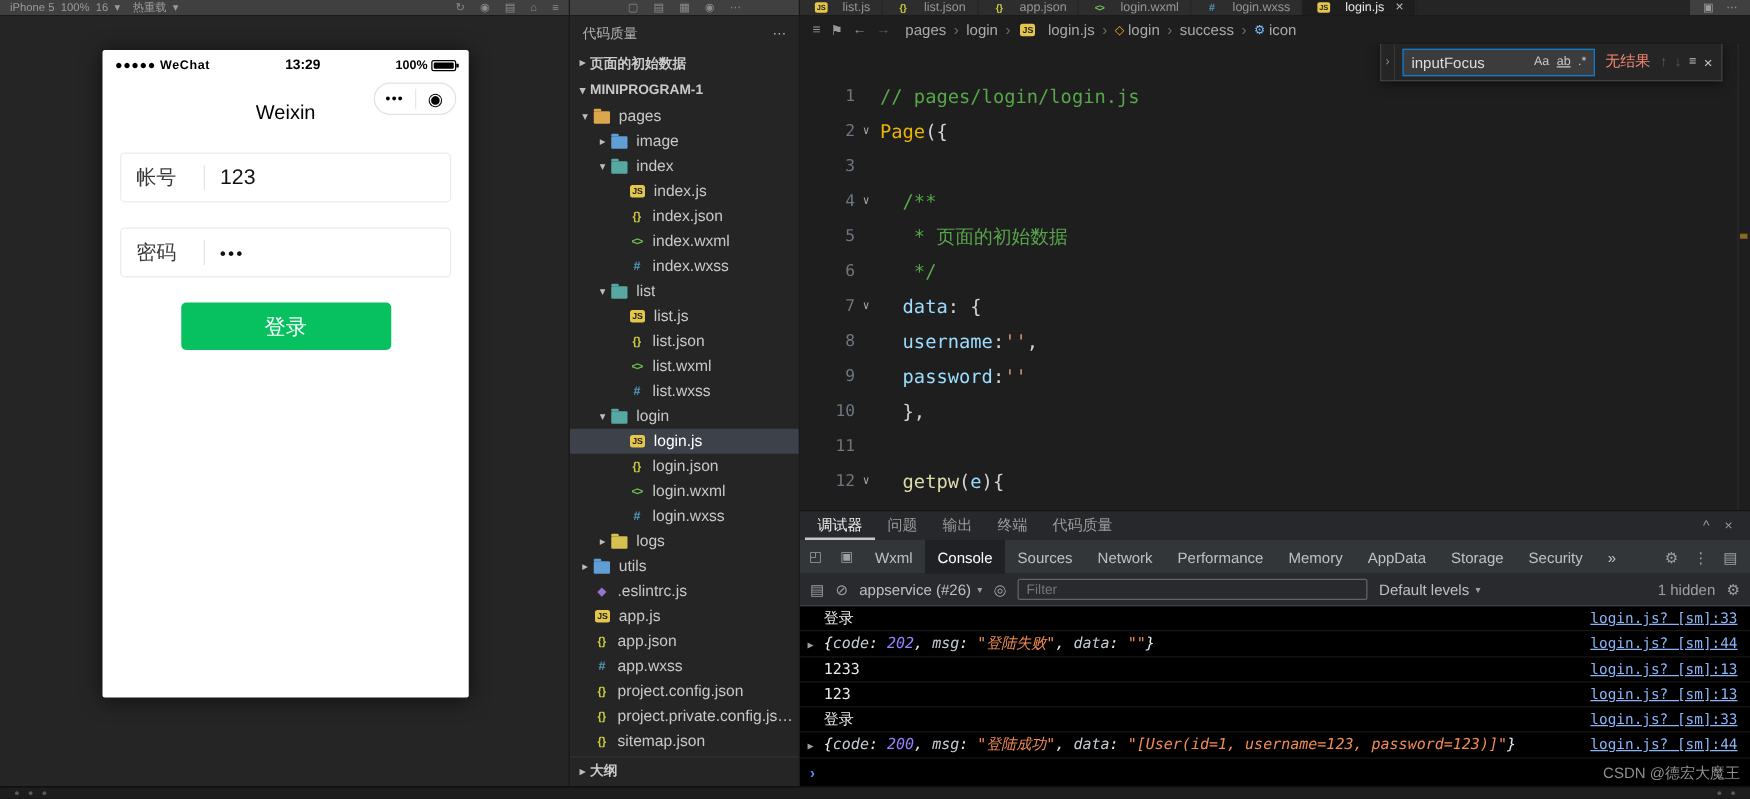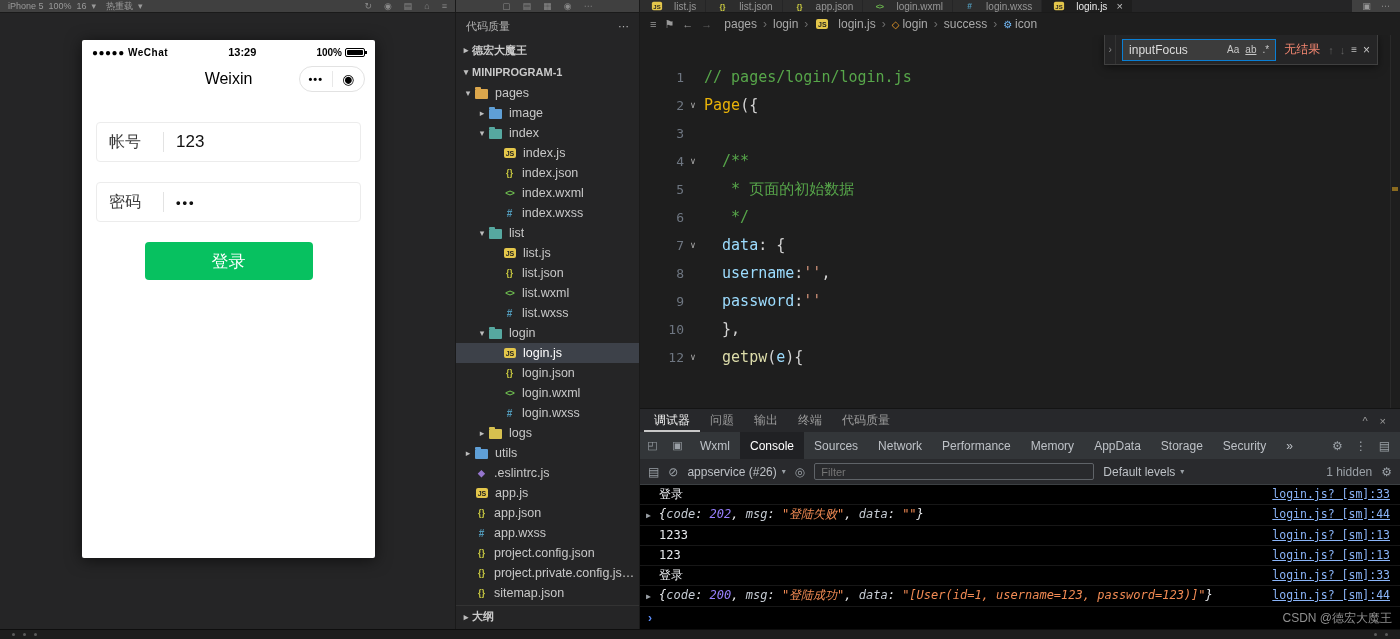--- a/index.html
+++ b/index.html
@@ -33,21 +33,21 @@
   
   .sim-area{position:absolute;left:0;top:13px;width:455px;height:616px;background:#252526}
   .phone{position:absolute;left:82px;top:27px;width:293px;height:518px;background:#fff;border-radius:2px;box-shadow:0 2px 16px rgba(0,0,0,.6);color:#000}
   .p-status{display:flex;justify-content:space-between;align-items:center;padding:6px 10px 0;font-size:10px;font-weight:700}
   .p-carrier{letter-spacing:.5px}
   .p-time{font-size:11px}
   .p-batt{display:flex;align-items:center;gap:3px;font-size:10px}
   .batt{width:20px;height:9px;border:1px solid #000;border-radius:2px;position:relative}
   .batt::before{content:"";position:absolute;inset:1px;background:#000;border-radius:1px}
   .batt::after{content:"";position:absolute;right:-3px;top:2px;width:2px;height:3px;background:#000}
-  .p-nav{position:relative;height:42px;display:flex;align-items:center;justify-content:center}
+  .p-nav{position:relative;height:42px;display:flex;align-items:flex-end;justify-content:center}
   .p-title{font-size:16px;color:#000}
   .capsule{position:absolute;right:10px;top:8px;width:66px;height:26px;border:1px solid #e2e2e2;border-radius:14px;display:flex;align-items:center;background:#fff}
   .cap-more{flex:1;text-align:center;font-size:11px;font-weight:700;letter-spacing:1px}
   .cap-div{width:1px;height:16px;background:#e8e8e8}
   .cap-home{flex:1;text-align:center;font-size:14px}
   .p-form{padding:22px 14px 0}
   .f-row{display:flex;align-items:center;height:40px;border:1px solid #ececec;border-radius:4px;padding:12px 12px;margin-bottom:20px;background:#fff}
   .f-label{font-size:16px;color:#3a3a3a;width:42px;flex:none}
   .f-div{width:1px;height:20px;background:#e3e3e3;margin:0 12px;flex:none}
   .f-value{font-size:17px;color:#111}
@@ -243,21 +243,21 @@
     </div>
   </div>
 
   <div class="explorer">
     <div class="exp-header">
       <span>代码质量</span>
       <span>⋯</span>
     </div>
     <div class="exp-section">
       <span class="tree-arrow">▸</span>
-      <span>德宏大魔王</span>
+      <span>页面的初始数据</span>
     </div>
     <div class="exp-section">
       <span class="tree-arrow">▾</span>
       <span>MINIPROGRAM-1</span>
     </div>
     <div>
         <div class="tree-row" style="padding-left: 6px;">
           <span class="tree-arrow">▾</span>
           <span class="fi fi-folder" style="background: rgb(220, 167, 76);"></span>
           <span class="tree-label">pages</span>
@@ -434,20 +434,21 @@
         <div class="code-line"><span class="gutter">1</span><span class="fold"></span><span class="code-text"><span class="tok-comment">// pages/login/login.js</span></span></div>
         <div class="code-line"><span class="gutter">2</span><span class="fold">∨</span><span class="code-text"><span class="tok-class">Page</span><span class="tok-punct">({</span></span></div>
         <div class="code-line"><span class="gutter">3</span><span class="fold"></span><span class="code-text"></span></div>
         <div class="code-line"><span class="gutter">4</span><span class="fold">∨</span><span class="code-text"><span class="tok-comment">  /**</span></span></div>
         <div class="code-line"><span class="gutter">5</span><span class="fold"></span><span class="code-text"><span class="tok-comment">   * 页面的初始数据</span></span></div>
         <div class="code-line"><span class="gutter">6</span><span class="fold"></span><span class="code-text"><span class="tok-comment">   */</span></span></div>
         <div class="code-line"><span class="gutter">7</span><span class="fold">∨</span><span class="code-text"><span class="tok-plain">  </span><span class="tok-prop">data</span><span class="tok-punct">: {</span></span></div>
         <div class="code-line"><span class="gutter">8</span><span class="fold"></span><span class="code-text"><span class="tok-plain">  </span><span class="tok-prop">username</span><span class="tok-punct">:</span><span class="tok-string">''</span><span class="tok-punct">,</span></span></div>
         <div class="code-line"><span class="gutter">9</span><span class="fold"></span><span class="code-text"><span class="tok-plain">  </span><span class="tok-prop">password</span><span class="tok-punct">:</span><span class="tok-string">''</span></span></div>
         <div class="code-line"><span class="gutter">10</span><span class="fold"></span><span class="code-text"><span class="tok-plain">  </span><span class="tok-punct">},</span></span></div>
+        <div class="code-line"><span class="gutter">11</span><span class="fold"></span><span class="code-text"></span></div>
         <div class="code-line"><span class="gutter">12</span><span class="fold">∨</span><span class="code-text"><span class="tok-plain">  </span><span class="tok-func">getpw</span><span class="tok-punct">(</span><span class="tok-param">e</span><span class="tok-punct">){</span></span></div>
       </div>
     <div class="ruler">
       <div class="ruler-mark"></div>
     </div>
     <div class="findw">
       <span class="find-toggle">›</span>
       <span class="find-input">
         <input value="inputFocus" style="">
         <span class="find-opt">Aa</span>

